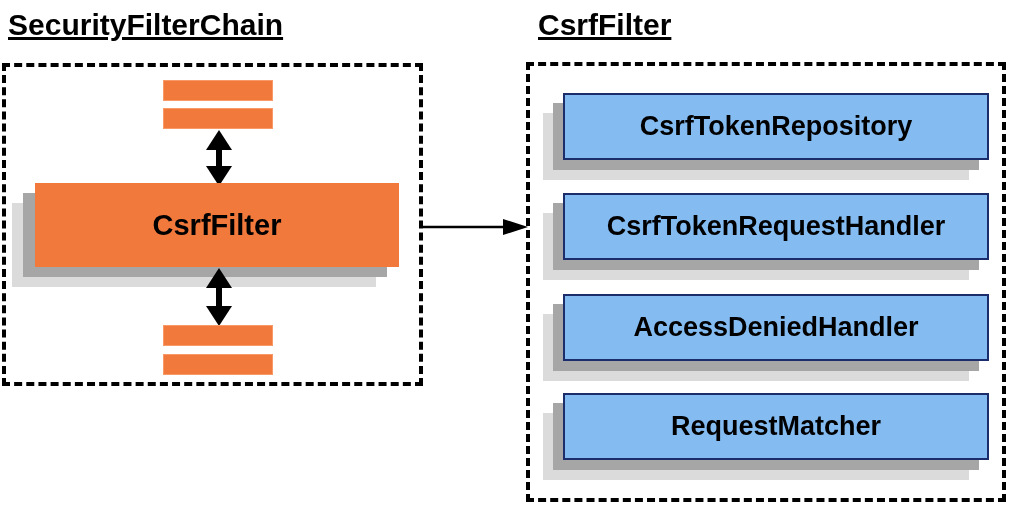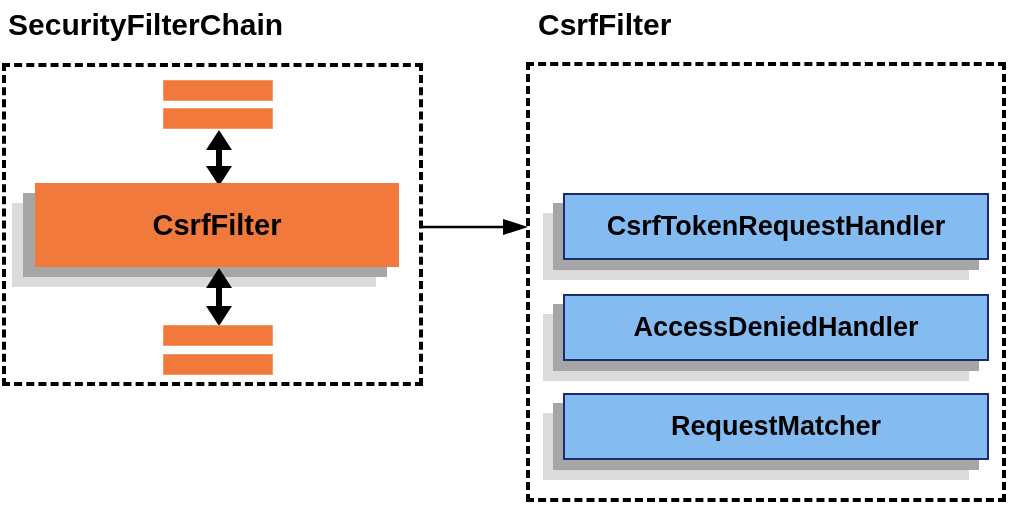--- a/index.html
+++ b/index.html
@@ -12,21 +12,21 @@
     --ink:#000000;
   }
   html,body{margin:0;padding:0;}
   body{
     width:1010px;height:505px;background:#ffffff;position:relative;
     font-family:"Liberation Sans","DejaVu Sans",sans-serif;
     overflow:hidden;color:var(--ink);
   }
   .abs{position:absolute;}
   .title{
-    font-size:30px;font-weight:bold;letter-spacing:0;white-space:nowrap;
+    font-size:30px;font-weight:bold;letter-spacing:0;white-space:nowrap;text-decoration:underline;
   }
   .dashed-panel{
     border:4px dashed #000;box-sizing:border-box;background:transparent;
   }
   .bar{
     background:var(--orange);
     border:1px solid var(--orange-edge);
     box-sizing:border-box;
   }
   .csrf-box{
@@ -77,20 +77,23 @@
   <div class="abs bar" style="left:157px;top:287px;width:110px;height:21px;"></div>
 </div>
 
 <svg class="abs" style="left:423px;top:216px;" width="105" height="22" viewBox="0 0 105 22">
   <line x1="0" y1="11" x2="82" y2="11" stroke="#000" stroke-width="2.5"></line>
   <polygon points="105,11 80,3 80,19" fill="#000"></polygon>
 </svg>
 
 <div class="abs dashed-panel" style="left:526px;top:62px;width:480px;height:440px;">
 
+  <div class="component-box" style="top:27px;">
+    <span>CsrfTokenRepository</span>
+  </div>
 
   <div class="component-box" style="top:127px;">
     <span>CsrfTokenRequestHandler</span>
   </div>
 
   <div class="component-box" style="top:228px;">
     <span>AccessDeniedHandler</span>
   </div>
 
   <div class="component-box" style="top:327px;text-align:center;">

